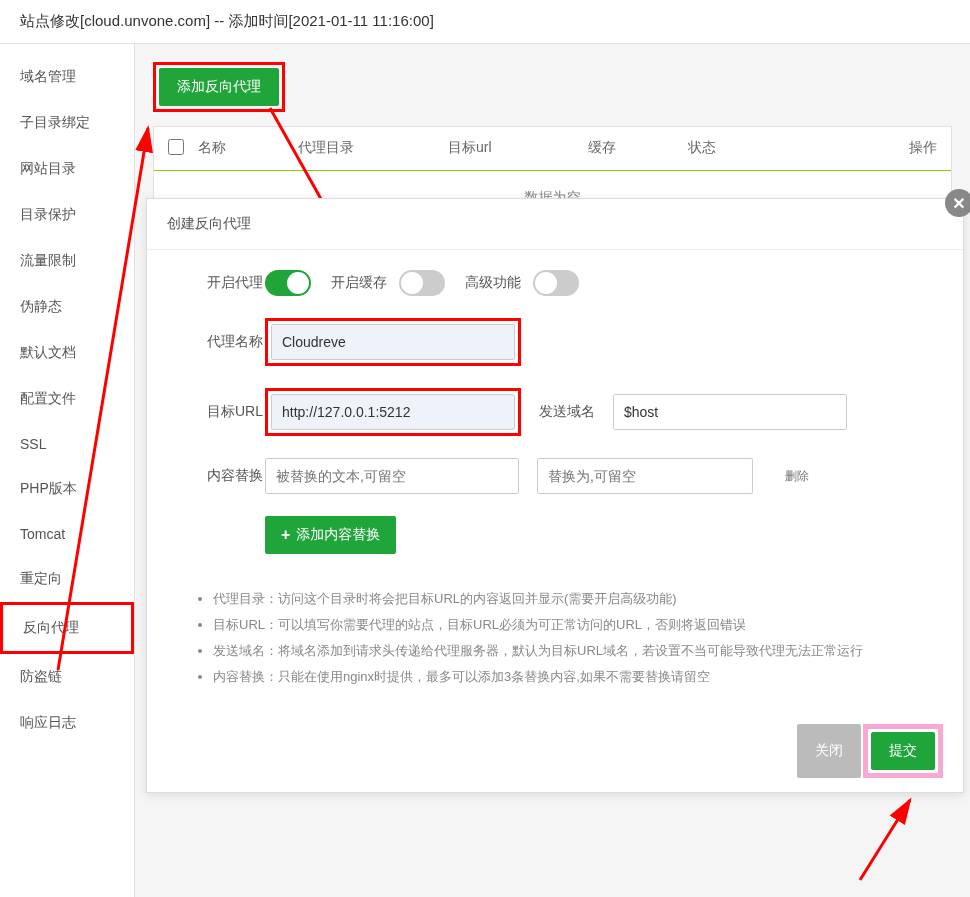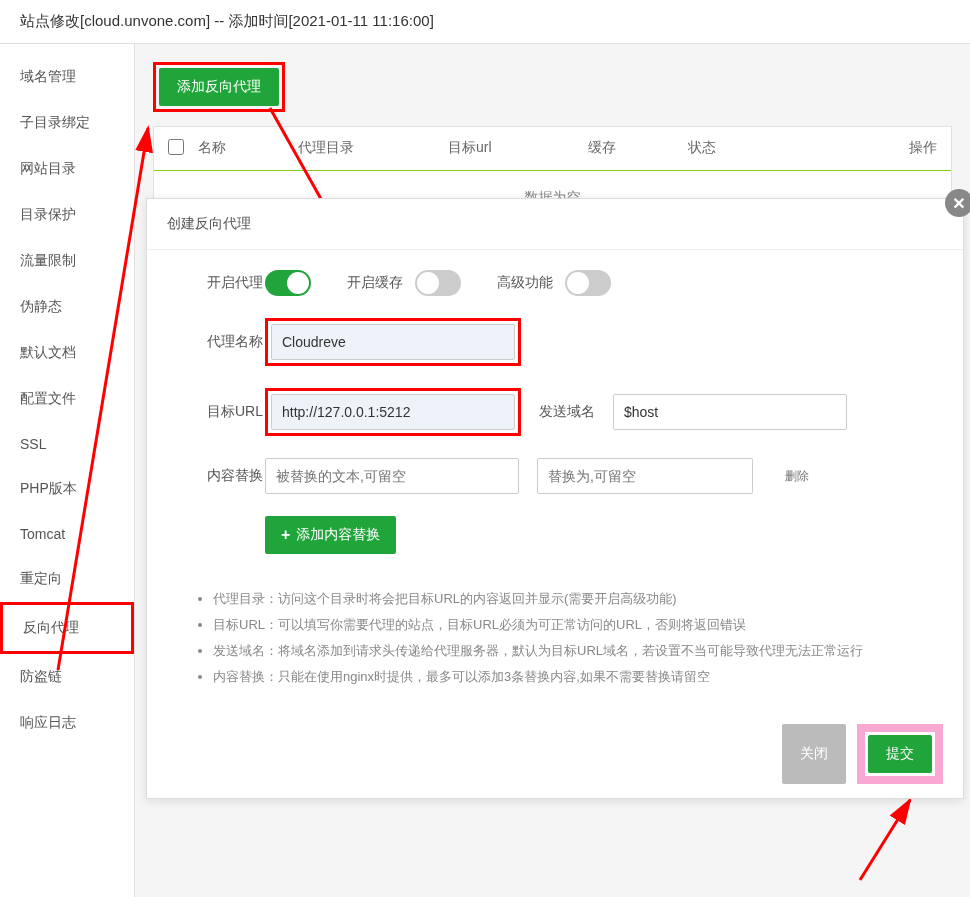--- a/index.html
+++ b/index.html
@@ -29,39 +29,39 @@
 .modal-title { padding: 16px 20px; font-size: 14px; color: #555; border-bottom: 1px solid #eee; }
 .modal-body { padding: 20px 30px 10px 30px; }
 .form-row { display: flex; align-items: center; margin-bottom: 22px; }
 .form-label { width: 88px; font-size: 14px; color: #555; text-align: left; padding-left: 30px; }
 .toggle { width: 46px; height: 26px; border-radius: 13px; position: relative; cursor: pointer; }
 .toggle.on { background: #20a53a; }
 .toggle.off { background: #ccc; }
 .toggle::after { content: ''; position: absolute; width: 22px; height: 22px; border-radius: 50%; background: #fff; top: 2px; }
 .toggle.on::after { right: 2px; }
 .toggle.off::after { left: 2px; }
-.toggle-group { display: flex; align-items: flex-end; gap: 36px; }
+.toggle-group { display: flex; align-items: flex-end; gap: 20px; }
 .toggle-item { display: flex; align-items: center; gap: 12px; }
 .toggle-label { font-size: 14px; color: #555; }
 .input-text { border: 1px solid #ccc; padding: 9px 10px; font-size: 14px; color: #333; border-radius: 2px; background: #fff; }
 .input-highlight { border: 3px solid #ff0000; padding: 3px; display: inline-block; }
 .input-highlight .input-text { border: 1px solid #ccc; background: #eef3fa; }
 .input-w1 { width: 244px; }
 .input-w2 { width: 244px; }
 .input-w3 { width: 234px; }
 .row-gap { display: flex; align-items: center; gap: 18px; }
 .label-inline { font-size: 14px; color: #555; }
 .delete-link { color: #737373; font-size: 12px; cursor: pointer; margin-left: 14px; }
 .add-replace-btn { background: #20a53a; color: #fff; border: none; padding: 10px 16px; font-size: 14px; cursor: pointer; border-radius: 2px; display: flex; align-items: center; gap: 6px; }
 .plus-icon { font-weight: bold; font-size: 16px; }
 .help-list { list-style: disc; padding: 10px 10px 10px 36px; color: #888; font-size: 13px; line-height: 2.0; }
-.modal-footer { display: flex; justify-content: flex-end; padding: 14px 20px; gap: 11px; }
+.modal-footer { display: flex; justify-content: flex-end; padding: 14px 20px; gap: 2px; }
 .btn-close { background: #bbb; color: #fff; border: none; padding: 10px 18px; font-size: 14px; cursor: pointer; border-radius: 2px; }
 .btn-submit { background: #20a53a; color: #fff; border: none; padding: 10px 18px; font-size: 14px; cursor: pointer; border-radius: 2px; }
-.submit-wrap { border: 8px solid #f9a8d4; padding: 3px; }
+.submit-wrap { border: 5px solid #f9a8d4; padding: 3px; }
 svg.arrow { position: absolute; pointer-events: none; }
 </style>
 </head>
 <body>
 
 <div class="header">站点修改[cloud.unvone.com] -- 添加时间[2021-01-11 11:16:00]</div>
 
 <div class="container">
   <div class="sidebar">
     <div class="sidebar-item">域名管理</div>

